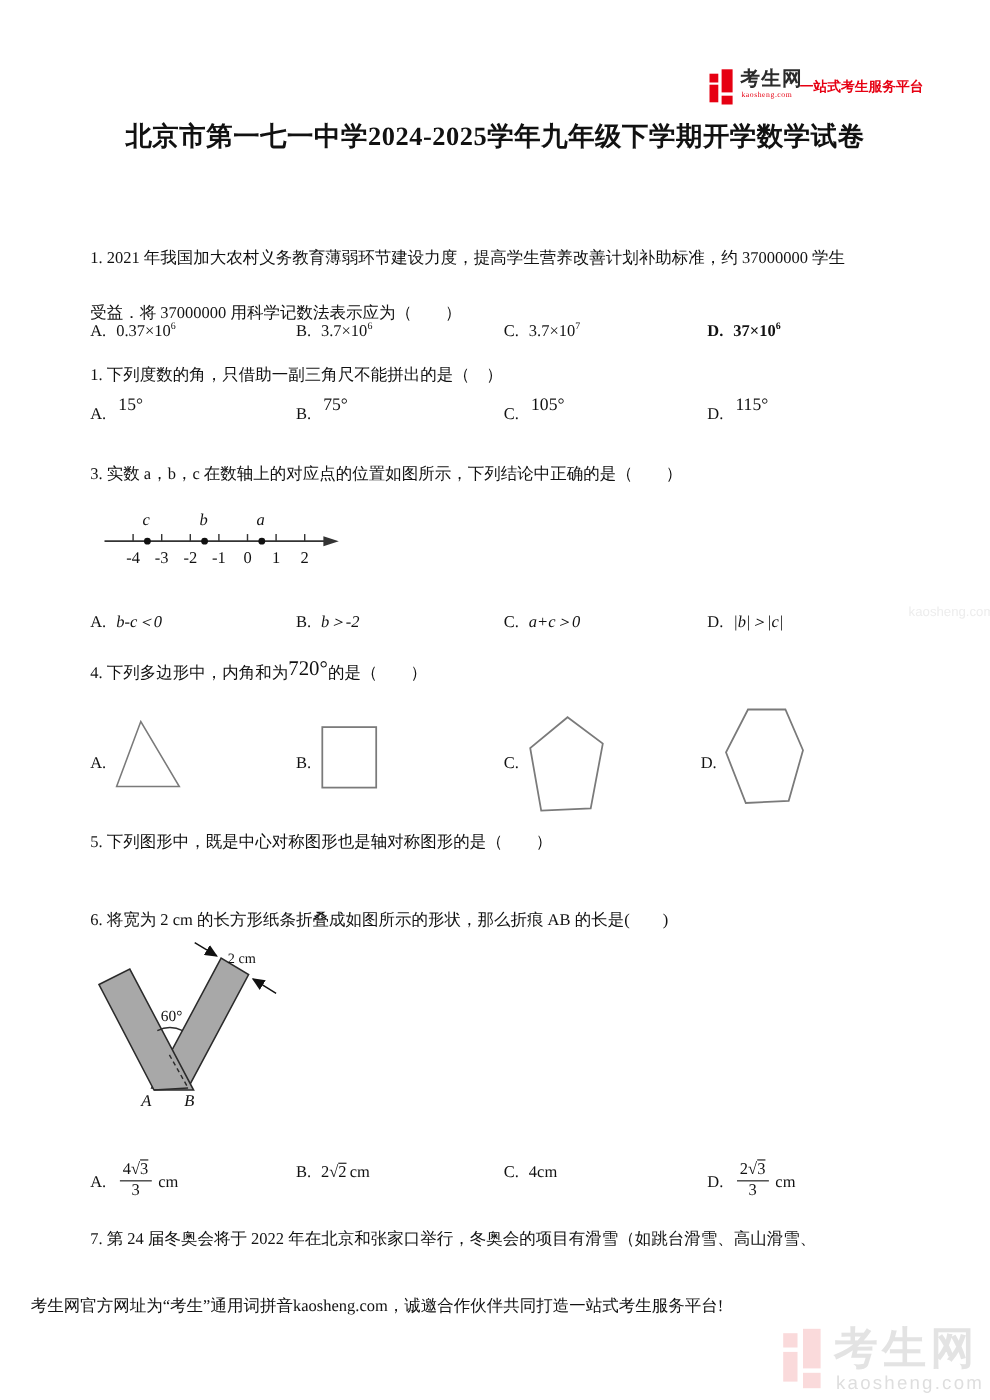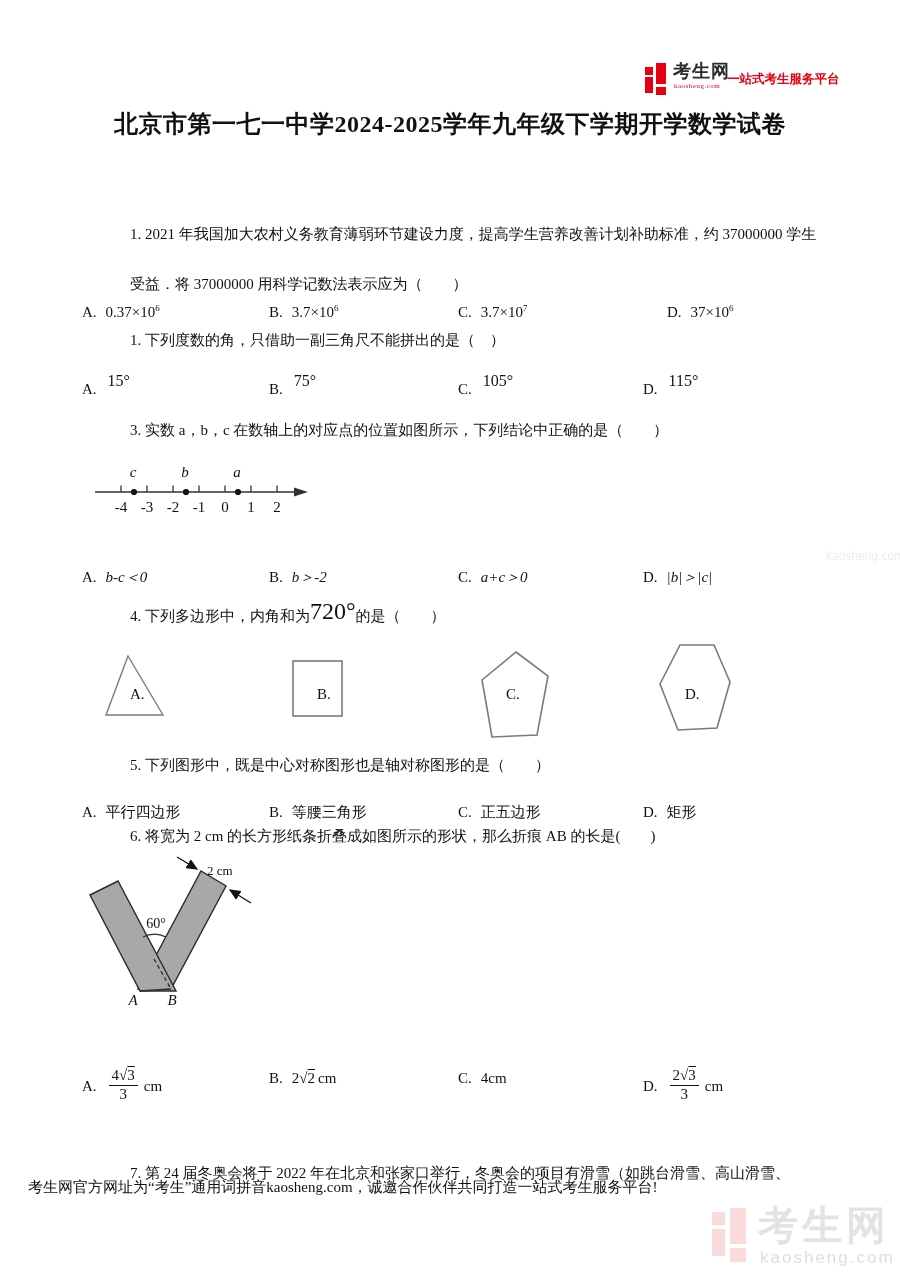--- a/index.html
+++ b/index.html
@@ -1,26 +1,26 @@
 <!DOCTYPE html>
 <html><head>
 <meta charset="utf-8">
 <style>
   html,body{margin:0;padding:0;background:#fff;}
   #page{position:relative;width:900px;height:1273px;background:#fff;overflow:hidden;
         font-family:"Liberation Serif","DejaVu Serif",serif;color:#111;}
   .abs{position:absolute;}
-  .qtext{font-size:15px;white-space:nowrap;margin-left:48px;}
+  .qtext{font-size:15px;white-space:nowrap;}
   .title{width:900px;text-align:center;font-size:24px;font-weight:bold;letter-spacing:.5px;}
   .section{font-size:16px;font-weight:bold;}
-  .optrow{position:absolute;left:0;width:900px;height:30px;font-size:15px;margin-top:12px;}
+  .optrow{position:absolute;left:0;width:900px;height:30px;font-size:15px;}
   .opt{position:absolute;top:0;white-space:nowrap;}
   .opt .lab{margin-right:9px;}
   .raised{font-size:16px;position:relative;top:-8px;margin-left:2px;font-family:Liberation Serif, serif;}
-  .big-angle{font-size:24px;position:relative;top:-2px;}
+  .big-angle{font-size:19px;position:relative;top:-2px;}
   sup{font-size:9px;}
   .expr{font-style:italic;}
   .frac{display:inline-block;text-align:center;vertical-align:middle;line-height:1.05;margin:0 3px;position:relative;top:-2px;}
   .frac .num{display:block;border-bottom:1.2px solid #111;padding:0 3px 1px 3px;}
   .frac .den{display:block;padding-top:1px;}
   .rad{text-decoration:overline;}
   .unit{margin-left:3px;}
   
   .blk{position:absolute;}
   .brandname{font-size:18px;font-weight:bold;color:#2b2b2b;line-height:18px;letter-spacing:1px;}
@@ -52,21 +52,21 @@
 
   <div class="abs title" style="top:108px;">北京市第一七一中学2024-2025学年九年级下学期开学数学试卷</div>
 
 
   <div class="abs qtext" style="left:82px;top:225px;">1. 2021 年我国加大农村义务教育薄弱环节建设力度，提高学生营养改善计划补助标准，约 37000000 学生</div>
   <div class="abs qtext" style="left:82px;top:275px;">受益．将 37000000 用科学记数法表示应为（　　）</div>
   <div class="optrow" style="top:291px;">
     <span class="opt" style="left:82px;"><span class="lab">A.</span><span>0.37×10</span><sup>6</sup></span>
     <span class="opt" style="left:269px;"><span class="lab">B.</span><span>3.7×10</span><sup>6</sup></span>
     <span class="opt" style="left:458px;text-align:right;"><span class="lab">C.</span><span>3.7×10</span><sup>7</sup></span>
-    <span class="opt" style="left:667px;"><span class="lab">D.</span><span>37×10</span><sup>6</sup></span>
+    <span class="opt" style="left:643px;font-weight:bold;"><span class="lab">D.</span><span>37×10</span><sup>6</sup></span>
   </div>
 
   <div class="abs qtext" style="left:82px;top:331px;">1. 下列度数的角，只借助一副三角尺不能拼出的是（　）</div>
   <div class="optrow" style="top:368px;">
     <span class="opt" style="left:82px;"><span class="lab">A.</span><span class="raised">15°</span></span>
     <span class="opt" style="left:269px;"><span class="lab">B.</span><span class="raised">75°</span></span>
     <span class="opt" style="left:458px;"><span class="lab">C.</span><span class="raised">105°</span></span>
     <span class="opt" style="left:643px;"><span class="lab">D.</span><span class="raised">115°</span></span>
   </div>
 
@@ -129,26 +129,20 @@
     <rect x="2" y="2" width="49" height="55" fill="none" stroke="#7a7a7a" stroke-width="1.6"></rect>
   </svg>
   <svg class="abs" style="left:479px;top:649px;" width="76" height="92" viewBox="0 0 76 92">
     <polygon points="37,3 69,27 58,86 13,88 3,31" fill="none" stroke="#7a7a7a" stroke-width="1.6"></polygon>
   </svg>
   <svg class="abs" style="left:657px;top:642px;" width="76" height="96" viewBox="0 0 76 96">
     <polygon points="23,3 57,3 73,40 60,86 21,88 3,42" fill="none" stroke="#7a7a7a" stroke-width="1.6"></polygon>
   </svg>
 
   <div class="abs qtext" style="left:82px;top:756px;">5. 下列图形中，既是中心对称图形也是轴对称图形的是（　　）</div>
-  <div class="optrow" style="top:791px;">
-    <span class="opt" style="left:82px;"><span class="lab">A.</span><span>平行四边形</span></span>
-    <span class="opt" style="left:269px;"><span class="lab">B.</span><span>等腰三角形</span></span>
-    <span class="opt" style="left:458px;"><span class="lab">C.</span><span>正五边形</span></span>
-    <span class="opt" style="left:643px;"><span class="lab">D.</span><span>矩形</span></span>
-  </div>
 
   <div class="abs qtext" style="left:82px;top:827px;">6. 将宽为 2 cm 的长方形纸条折叠成如图所示的形状，那么折痕 AB 的长是(　　)</div>
 
   <svg class="abs" style="left:83px;top:856px;" width="175" height="152" viewBox="0 0 175 152">
     <defs>
       <marker id="ah" markerWidth="10" markerHeight="8" refX="8" refY="4" orient="auto">
         <path d="M0,0 L9,4 L0,8 z" fill="#111"></path>
       </marker>
     </defs>
 
@@ -179,21 +173,21 @@
       <span class="lab">B.</span><span>2√</span><span class="rad">2</span><span class="unit">cm</span>
     </span>
     <span class="opt" style="left:458px;top:8px;">
       <span class="lab">C.</span><span>4cm</span>
     </span>
     <span class="opt" style="left:643px;top:8px;">
       <span class="lab">D.</span><span class="frac"><span class="num"><span>2√</span><span class="rad">3</span></span><span class="den">3</span></span><span class="unit">cm</span>
     </span>
   </div>
 
-  <div class="abs qtext" style="left:82px;top:1164px;">7. 第 24 届冬奥会将于 2022 年在北京和张家口举行，冬奥会的项目有滑雪（如跳台滑雪、高山滑雪、</div>
+  <div class="abs qtext" style="left:82px;top:1117px;">7. 第 24 届冬奥会将于 2022 年在北京和张家口举行，冬奥会的项目有滑雪（如跳台滑雪、高山滑雪、</div>
 
   <div class="abs footer" style="top:1178px;">考生网官方网址为“考生”通用词拼音kaosheng.com，诚邀合作伙伴共同打造一站式考生服务平台!</div>
 
   <div class="abs" style="left:712px;top:1204px;width:185px;height:62px;">
     <div class="abs" style="left:0;top:4px;width:38px;height:54px;">
       <span class="blk" style="left:0;top:4px;width:13px;height:13px;background:#fadadb;"></span>
       <span class="blk" style="left:0;top:21px;width:13px;height:27px;background:#fadadb;"></span>
       <span class="blk" style="left:18px;top:0;width:16px;height:36px;background:#fadadb;"></span>
       <span class="blk" style="left:18px;top:40px;width:16px;height:14px;background:#fadadb;"></span>
     </div>

